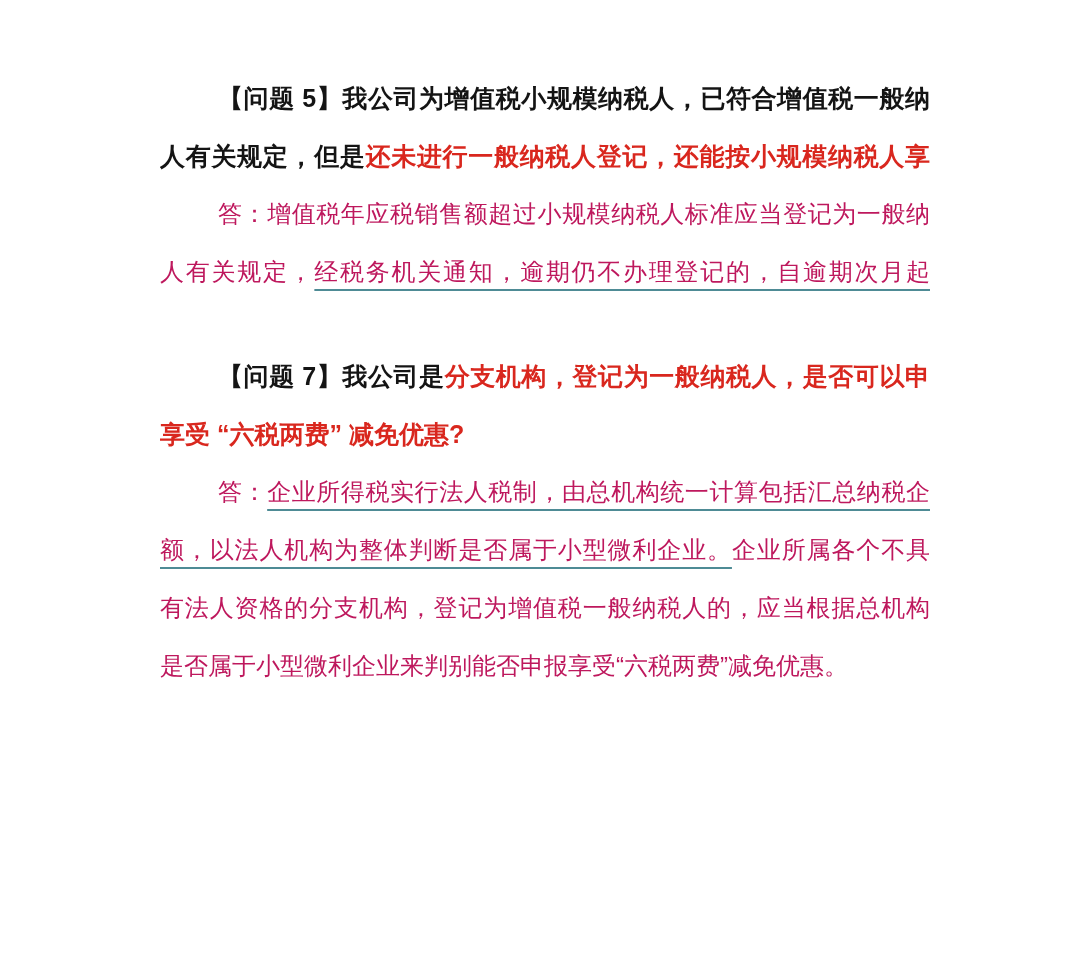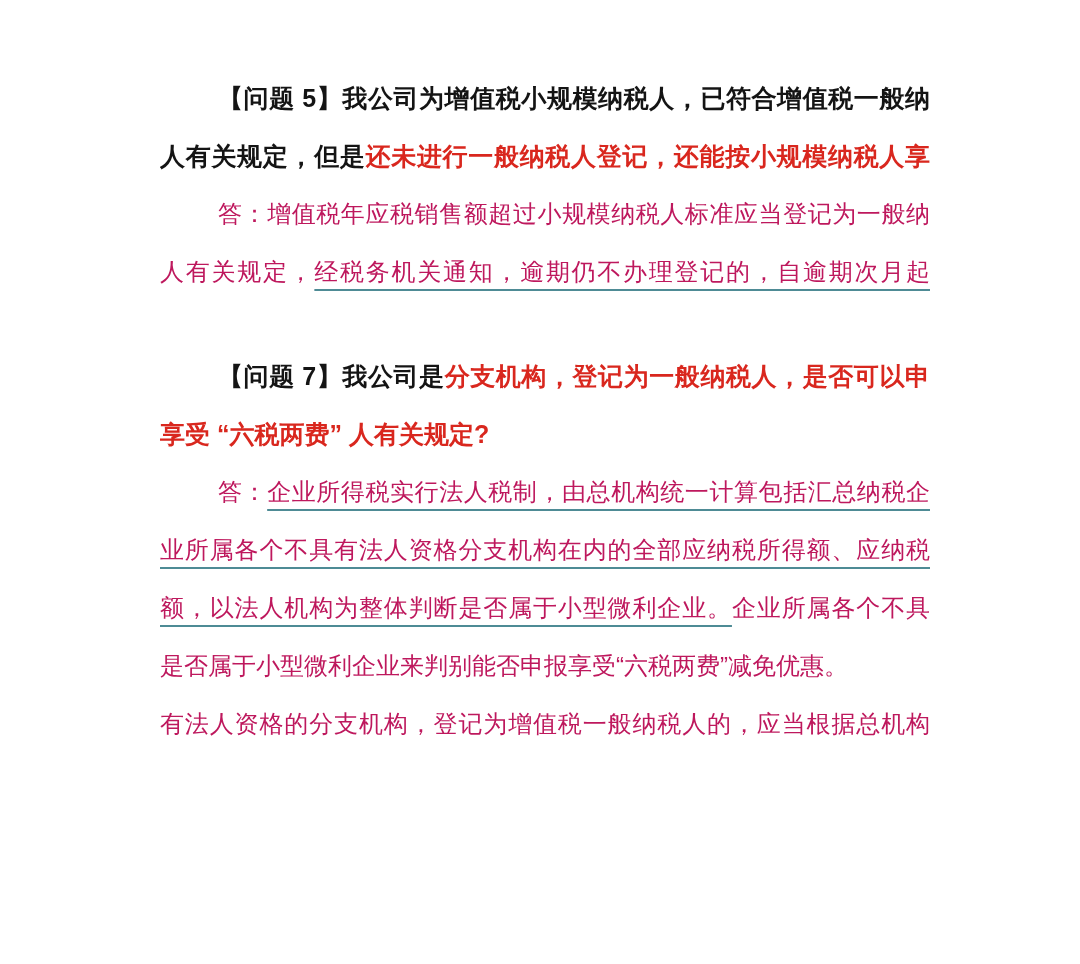--- a/index.html
+++ b/index.html
@@ -70,23 +70,22 @@
       <div class="block question">
         <div class="line justify indent"><span class="run black">【问题 5】我公司为增值税小规模纳税人，已符合增值税一般纳税</span></div>
         <div class="line justify"><span class="run black">人有关规定，但是</span><span class="run red">还未进行一般纳税人登记，还能按小规模纳税人享受</span></div>
       </div>
       <div class="block answer">
         <div class="line justify indent"><span class="run black">答：增值税年应税销售额超过小规模纳税人标准应当登记为一般纳</span></div>
         <div class="line justify"><span class="run black">人有关规定，</span><span class="run underline">经税务机关通知，逾期仍不办理登记的，自逾期次月起</span></div>
       </div>
       <div class="block question q6-gap">
         <div class="line justify indent"><span class="run black">【问题 7】我公司是</span><span class="run red">分支机构，登记为一般纳税人，是否可以申报</span></div>
-        <div class="line"><span class="run red">享受 “六税两费” 人有关规定?</span></div>
+        <div class="line"><span class="run red">享受 “六税两费” 减免优惠?</span></div>
       </div>
       <div class="block answer">
         <div class="line justify indent"><span class="run black">答：</span><span class="run underline">企业所得税实行法人税制，由总机构统一计算包括汇总纳税企</span></div>
-        <div class="line justify"><span class="run underline">业所属各个不具有法人资格分支机构在内的全部应纳税所得额、应纳税</span></div>
         <div class="line justify"><span class="run underline">额，以法人机构为整体判断是否属于小型微利企业。</span><span class="run black">企业所属各个不具</span></div>
+        <div class="line justify"><span class="run black">有法人资格的分支机构，登记为增值税一般纳税人的，应当根据总机构</span></div>
         <div class="line"><span class="run black">是否属于小型微利企业来判别能否申报享受“六税两费”减免优惠。</span></div>
-        <div class="line justify"><span class="run black">有法人资格的分支机构，登记为增值税一般纳税人的，应当根据总机构</span></div>
       </div>
     </div>
 </article>
 
 </body></html>

